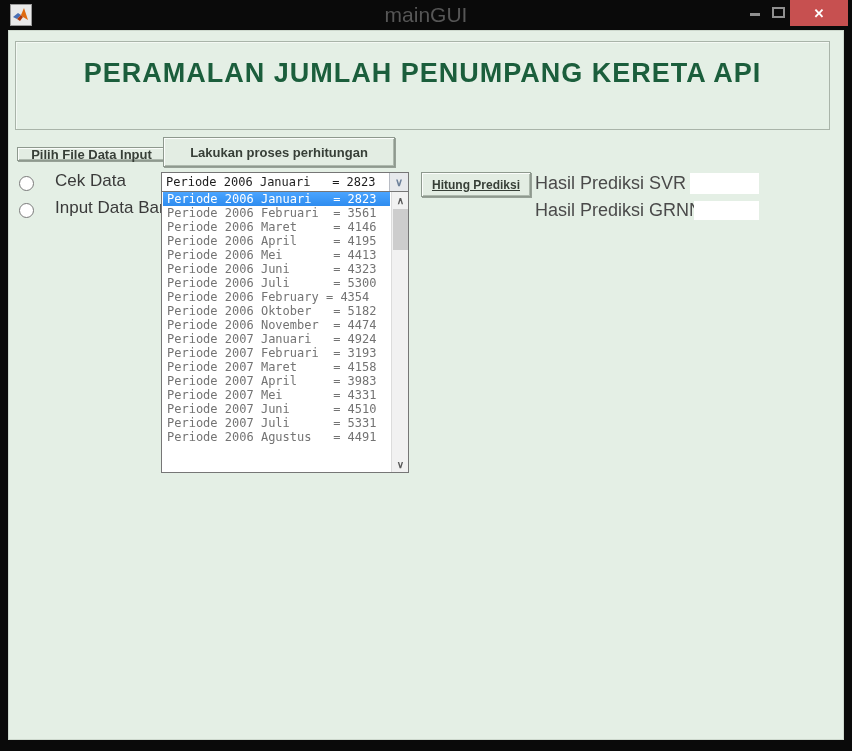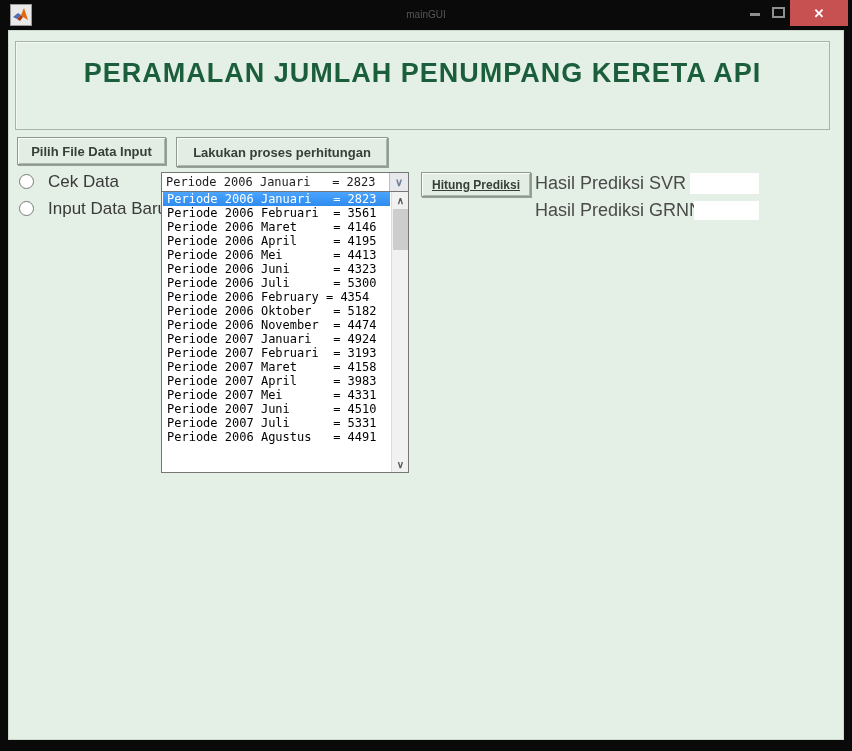--- a/index.html
+++ b/index.html
@@ -6,21 +6,21 @@
   *{box-sizing:border-box;}
   .window{
     position:relative;width:852px;height:751px;background:#0a0a0a;
     font-family:"Liberation Sans",sans-serif;overflow:hidden;
   }
   
   .titlebar{position:absolute;left:0;top:0;width:852px;height:30px;background:#0a0a0a;}
   .app-icon{position:absolute;left:10px;top:4px;width:22px;height:22px;background:#e9e9e9;
     border:1px solid #9a9a9a;display:flex;align-items:center;justify-content:center;}
   .win-title{position:absolute;left:0;top:0;width:100%;height:41px;line-height:30px;
-    text-align:center;color:#565656;font-size:10px;}
+    text-align:center;color:#565656;font-size:21px;}
   .cap-btn{position:absolute;top:0;height:26px;color:#8f8f8f;}
   .btn-min{left:750px;top:13px;width:10px;height:3px;background:#8f8f8f;}
   .btn-max{left:772px;top:7px;width:13px;height:11px;border:2px solid #8f8f8f;background:transparent;}
   .btn-close{left:790px;top:0;width:58px;height:26px;background:#C75050;
     display:flex;align-items:center;justify-content:center;color:#fff;
     font-size:13px;font-weight:bold;}
   
   .content{position:absolute;left:8px;top:30px;width:836px;height:710px;
     background:#E4EFE5;border:1px solid #cdd8cd;}
   
@@ -28,43 +28,43 @@
     background:#E4EFE5;border:1px solid #A9B4A9;
     box-shadow:inset 1px 1px 0 #f4f9f4;}
   .header-title{margin-top:16px;text-align:center;
     font-family:Liberation Sans, sans-serif;font-weight:bold;font-size:27px;
     letter-spacing:1px;color:#1B5E3C;white-space:nowrap;}
   
   .btn{position:absolute;display:flex;align-items:center;justify-content:center;
     background:#E3EDE3;border:1px solid #8E998E;
     box-shadow:inset 1px 1px 0 #FBFDFB, inset -1px -1px 0 #AEB9AE, 1px 1px 0 #97A197;
     color:#373F37;font-weight:bold;font-size:13px;cursor:default;white-space:nowrap;}
-  .btn-pilih{left:8px;top:106px;width:149px;height:28px;}
-  .btn-lakukan{left:167px;top:106px;width:212px;height:30px;}
+  .btn-pilih{left:8px;top:116px;width:149px;height:14px;}
+  .btn-lakukan{left:154px;top:106px;width:232px;height:30px;}
   .btn-hitung{left:412px;top:141px;width:110px;height:25px;font-size:12px;text-decoration:underline;}
   
-  .radio-row{position:absolute;display:flex;align-items:center;gap:14px;height:19px;}
+  .radio-row{position:absolute;display:flex;align-items:flex-end;gap:21px;height:19px;}
   .radio-row.r1{left:10px;top:141px;}
   .radio-row.r2{left:10px;top:168px;}
   .radio-circle{width:15px;height:15px;border-radius:50%;border:1px solid #7a7a7a;background:#fff;flex:0 0 auto;}
   .radio-label{font-size:17px;color:#3A3A3A;white-space:nowrap;}
   
   .combo{position:absolute;left:152px;top:141px;width:248px;height:20px;background:#fff;
     border:1px solid #767676;display:flex;}
   .combo-value{flex:1;font-family:"DejaVu Sans Mono",monospace;font-size:12px;
     line-height:18px;padding-left:4px;color:#1c1c1c;white-space:pre;overflow:hidden;}
   .combo-arrow{width:19px;background:#E7E9EC;border-left:1px solid #B8BCC4;
     display:flex;align-items:center;justify-content:center;color:#6E819B;
     font-size:11px;font-weight:bold;}
   
   .listbox{position:absolute;left:152px;top:160px;width:248px;height:282px;background:#fff;
     border:1px solid #767676;}
   .rows{position:absolute;left:1px;top:0;right:18px;bottom:0;overflow:hidden;}
   .list-row{height:14px;line-height:14px;font-family:"DejaVu Sans Mono",monospace;
-    font-size:12px;color:#000000;padding-left:4px;white-space:pre;}
+    font-size:12px;color:#737373;padding-left:4px;white-space:pre;}
   .list-row.selected{background:linear-gradient(#4AA4FF,#2E8CEF);color:#fff;}
   .scrollbar{position:absolute;top:0;right:0;width:17px;height:100%;background:#F1F1F1;
     border-left:1px solid #dcdcdc;}
   .sb-arrow{position:absolute;left:0;width:17px;height:16px;display:flex;align-items:center;
     justify-content:center;color:#5a5a5a;font-size:10px;font-weight:bold;}
   .sb-up{top:0;}
   .sb-down{bottom:0;}
   .sb-thumb{position:absolute;left:1px;top:17px;width:15px;height:41px;background:#CDCDCD;}
   
   .pred-label{position:absolute;font-size:18px;color:#4A4A4A;white-space:nowrap;}

